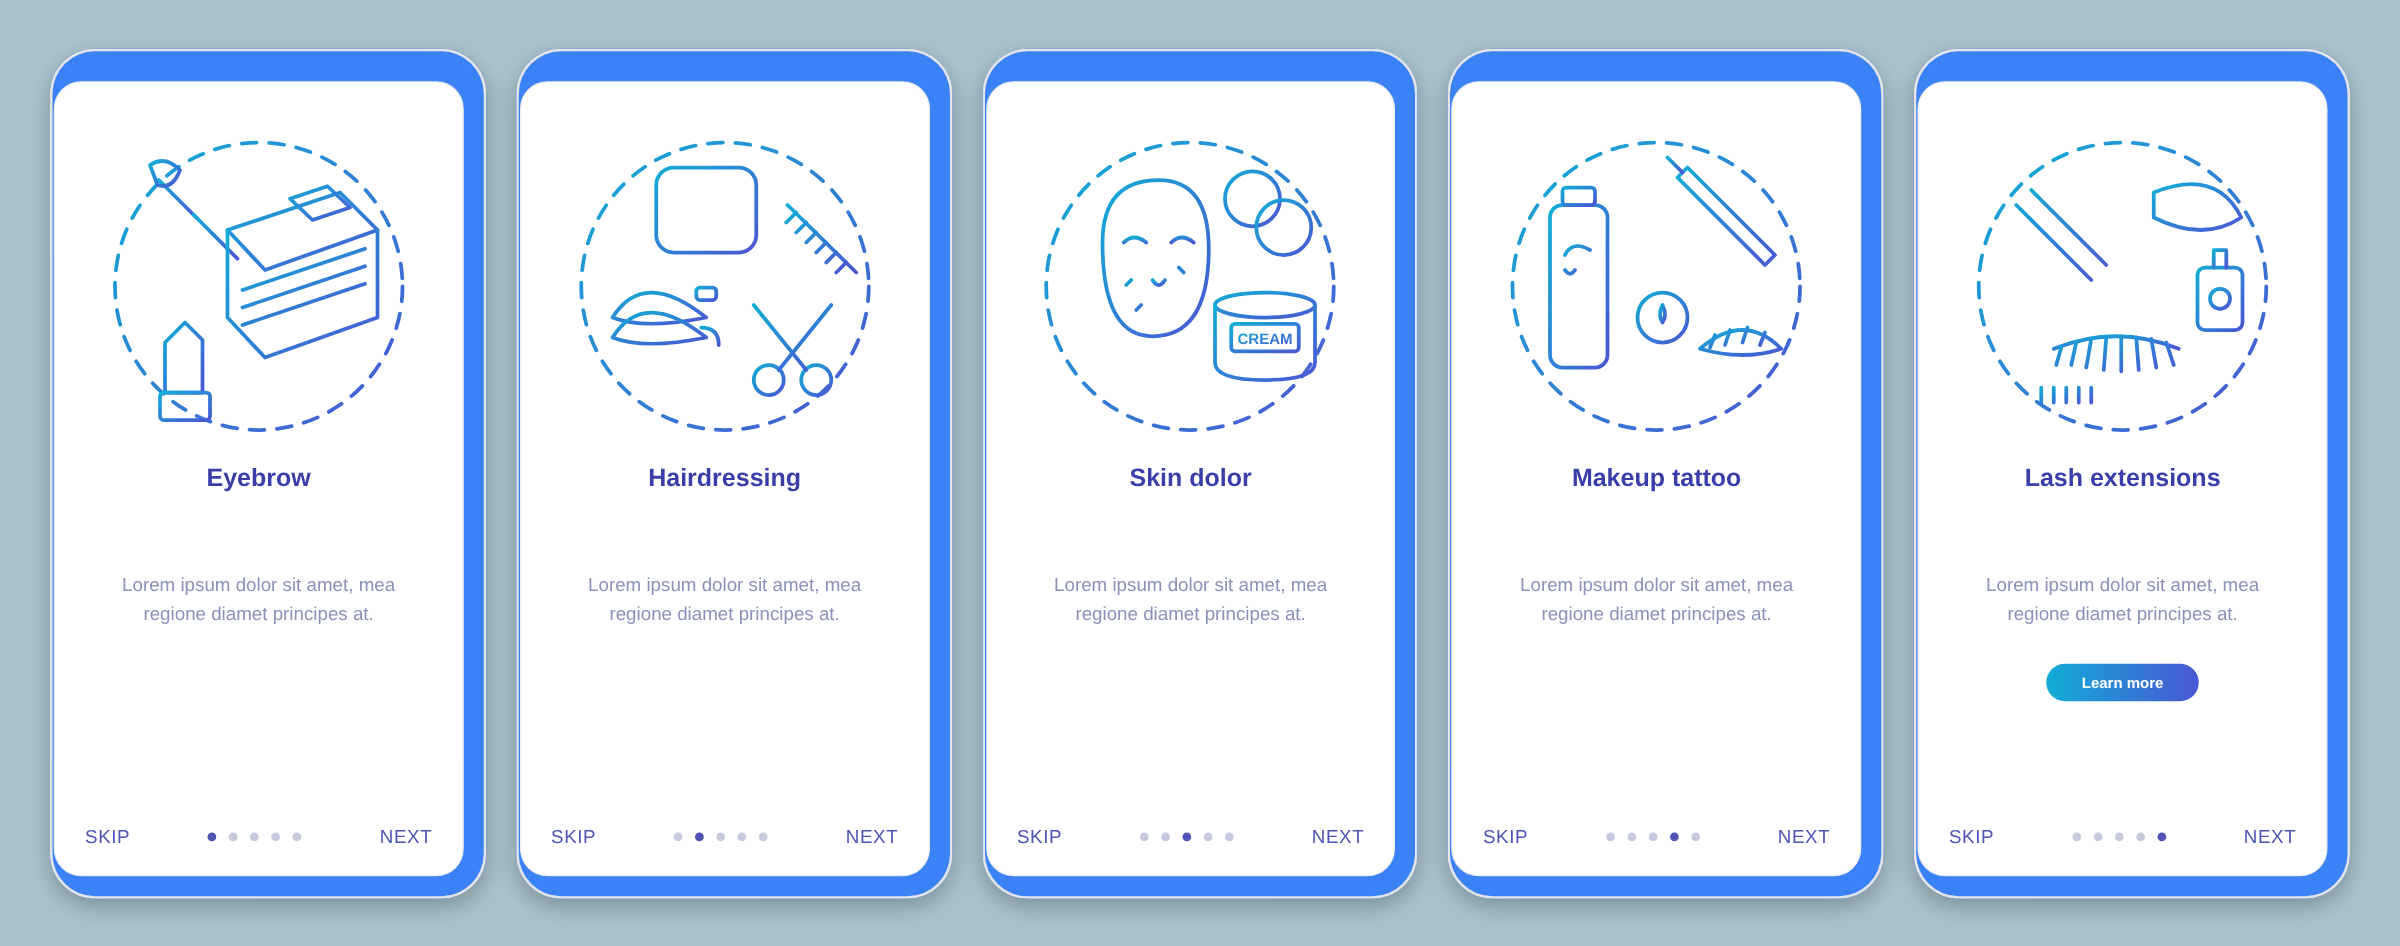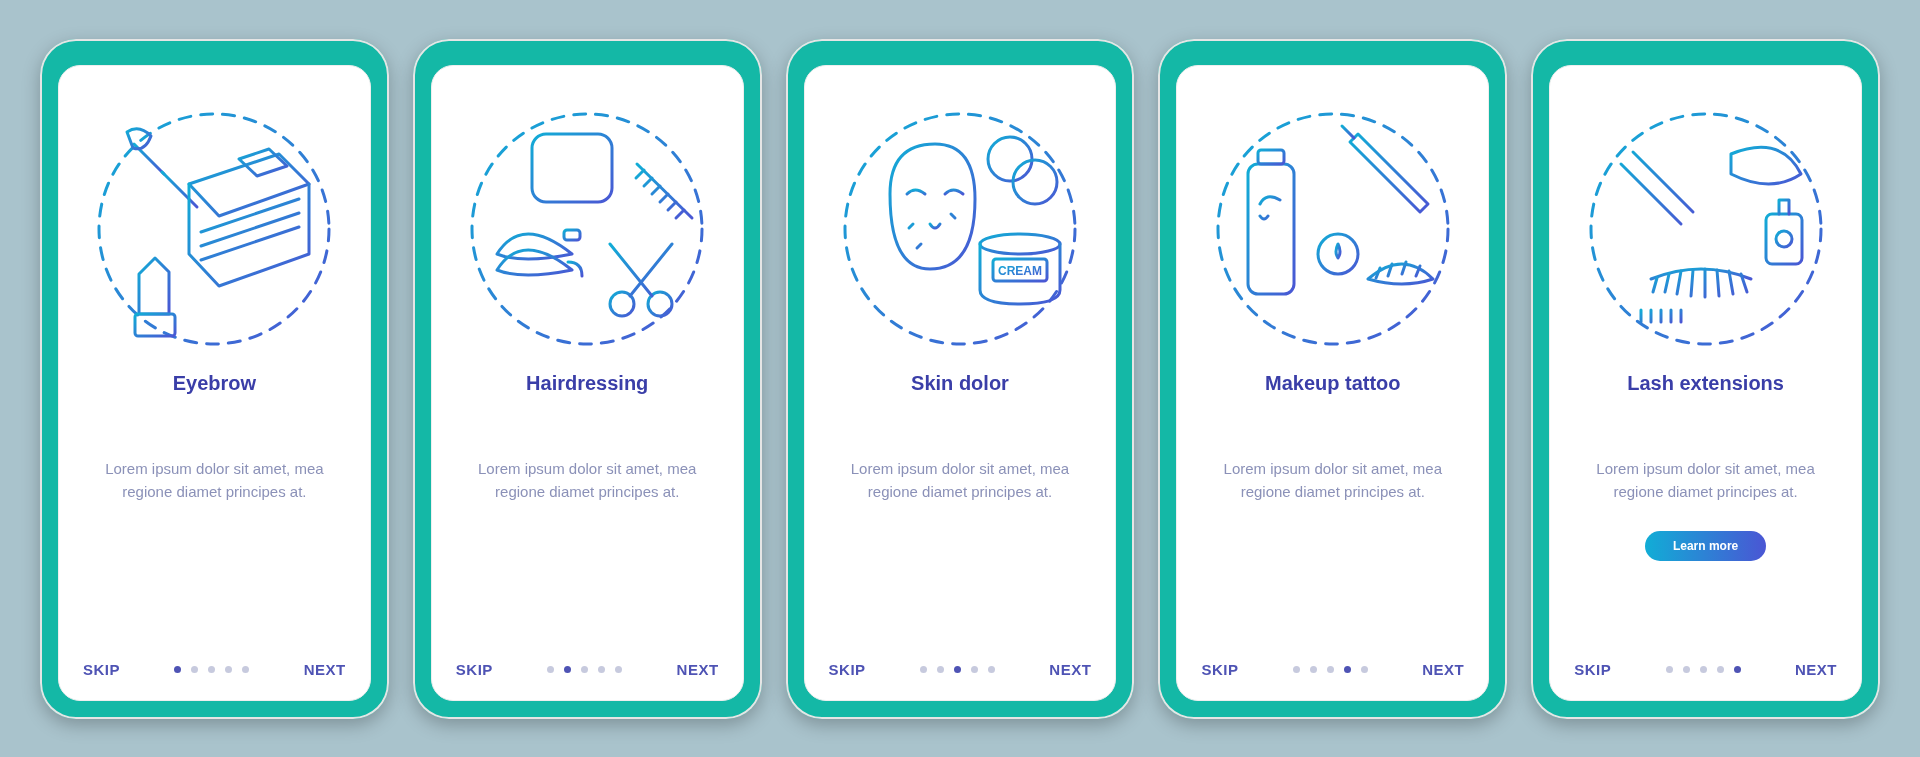--- a/index.html
+++ b/index.html
@@ -10,25 +10,25 @@
     height: 757px;
     display: flex;
     align-items: center;
     justify-content: center;
     gap: 24px;
     padding: 40px;
   }
   .phone {
     width: 410px;
     height: 680px;
-    background: #14b8a6;
+    background: #3b82f6;
     border-radius: 36px;
     box-shadow: 0 6px 18px rgba(0,0,0,0.25), inset 0 0 0 2px #e5e5e5;
     position: relative;
-    padding: 26px 18px 18px 18px;
+    padding: 26px 18px 18px 3px;
     display: flex;
     flex-direction: column;
   }
   .screen {
     flex: 1;
     background: #ffffff;
     border-radius: 22px;
     border: 1px solid #eee;
     display: flex;
     flex-direction: column;
@@ -62,21 +62,21 @@
     left: 24px;
     right: 24px;
     bottom: 22px;
     display: flex;
     align-items: center;
     justify-content: space-between;
   }
   .skip, .next {
     color: #4e53b4;
     font-size: 15px;
-    font-weight: 700;
+    font-weight: 400;
     letter-spacing: 0.5px;
     background: none;
     border: none;
     cursor: pointer;
   }
   .dots {
     display: flex;
     gap: 10px;
     align-items: center;
   }

